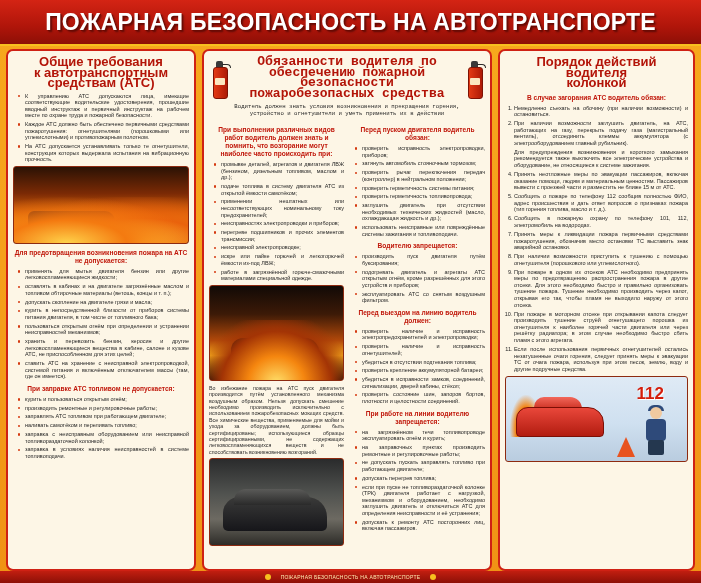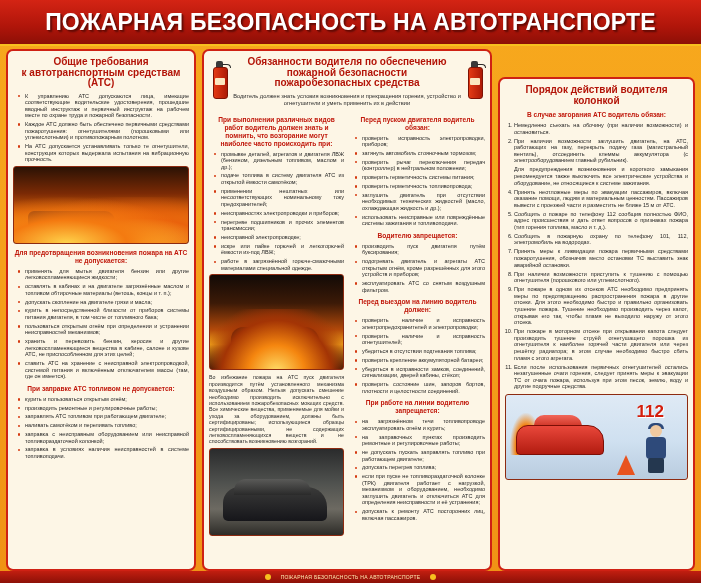--- a/index.html
+++ b/index.html
@@ -34,27 +34,27 @@
   .col{
     background:#fdf6e6;
     border:2px solid #cf2114;
     border-radius:7px;
     box-sizing:border-box;
     padding:4px 5px 5px 5px;
     overflow:hidden;
   }
   .col1{width:190px;}
   .col2{width:290px;}
-  .col3{width:197px;margin-top:28px;}
+  .col3{width:197px;}
   
   .ctitle{
     color:#b31408;font-weight:bold;text-align:center;
     font-size:8.2px;line-height:10px;margin:2px 0 4px 0;
   }
-  .ctitle.big{font-size:10px;line-height:10.5px;}
+  .ctitle.big{font-size:13px;line-height:10.5px;}
   .sub-red{
     color:#c0170a;font-weight:bold;font-size:6.6px;line-height:8px;
     text-align:center;margin:5px 0 3px 0;
   }
   .lead{
     font-size:5.7px;line-height:7px;text-align:center;color:#2a2a2a;margin:0 0 4px 0;
   }
   ul.lst{margin:0 0 3px 0;padding:0 0 0 8px;list-style:none;}
   ul.lst li{
     position:relative;font-size:5.5px;line-height:6.6px;color:#252525;
@@ -187,21 +187,21 @@
         <li>курить и пользоваться открытым огнём;</li>
         <li>производить ремонтные и регулировочные работы;</li>
         <li>заправлять АТС топливом при работающем двигателе;</li>
         <li>наливать самотёком и переливать топливо;</li>
         <li>заправка с неисправным оборудованием или неисправной топливораздаточной колонкой;</li>
         <li>заправка в условиях наличия неисправностей в системе топливоподачи.</li>
       </ul>
     </div>
 
     <div class="col col2">
-      <div style="position:relative;">
+      <div style="position:relative;font-family:Liberation Mono, monospace;">
         <div class="ext" style="left:2px;top:2px;">
           <div class="top"></div>
             <div class="hose"></div>
             <div class="body"></div>
             <div class="lbl"></div>
         </div>
         <div class="ext" style="right:2px;top:2px;">
           <div class="top"></div>
             <div class="hose"></div>
             <div class="body"></div>

